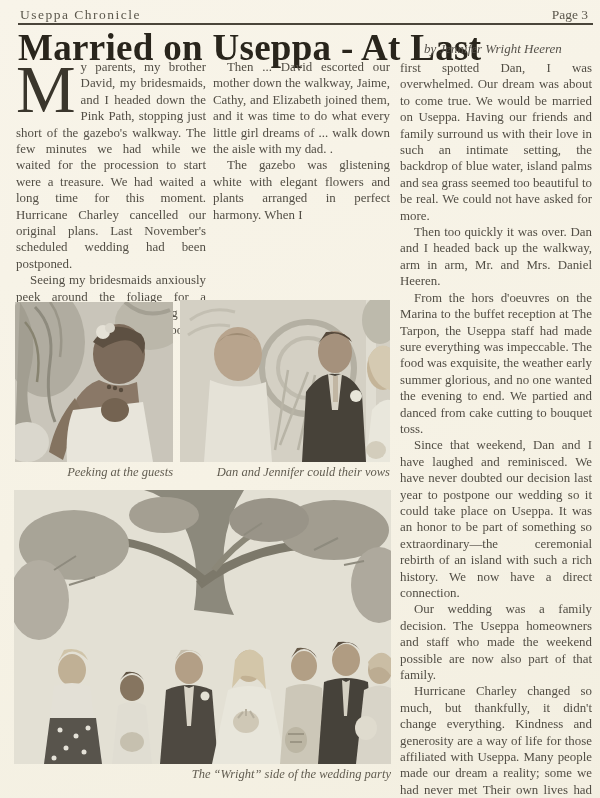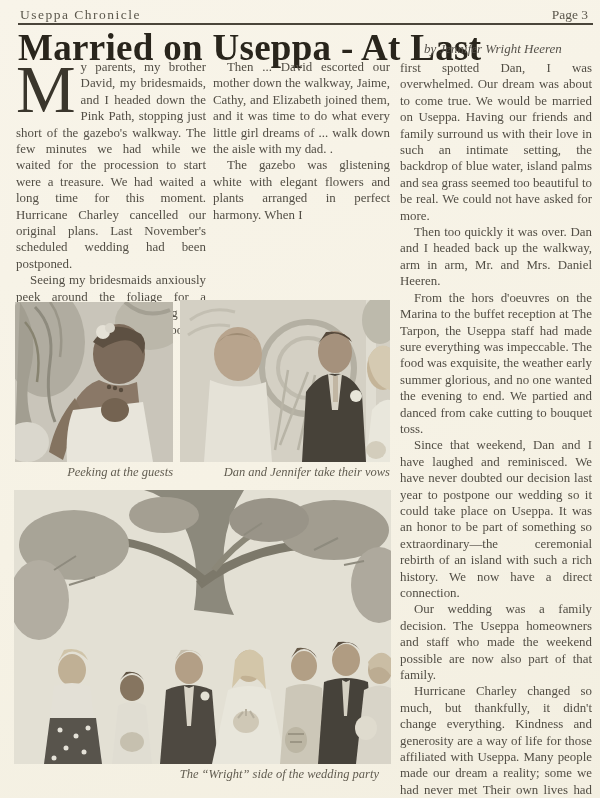--- a/index.html
+++ b/index.html
@@ -20,21 +20,21 @@
   .col2{left:213px;top:59px;width:177px;}
   .col3{left:400px;top:60px;width:192px;}
   .dropcap{float:left;font-size:67px;line-height:54px;padding:3px 5px 0 0;color:#3a362c;}
   .photo{position:absolute;display:block;filter:blur(0.45px) contrast(0.96);}
   .photo-frame1{left:15px;top:302px;}
   .photo-frame2{left:180px;top:300px;}
   .photo-frame3{left:14px;top:490px;}
   .caption{position:absolute;font-style:italic;font-size:12.5px;color:#615c50;text-align:right;white-space:nowrap;}
   .caption1{left:15px;top:465px;width:158px;}
   .caption2{left:180px;top:465px;width:210px;}
-  .caption3{left:2px;top:767px;width:377px;font-style:italic;}
+  .caption3{left:14px;top:767px;width:377px;font-style:italic;}
 </style>
 </head>
 <body>
 
 <div class="page">
 
   <span class="masthead-left">Useppa  Chronicle</span>
   <span class="masthead-right">Page 3</span>
   <div class="rule"></div>
 
@@ -111,21 +111,21 @@
       <rect x="153" y="76" width="5" height="26" fill="#c4b8a4"></rect>
       <circle cx="176" cy="96" r="6" fill="#eceadd"></circle>
     </g>
     <g>
       <ellipse cx="203" cy="68" rx="16" ry="22" fill="#c7b699"></ellipse>
       <path d="M188,58 Q198,40 210,48 L210,90 Q192,86 188,58" fill="#d9cdb4"></path>
       <path d="M192,110 Q202,98 210,100 L210,162 L186,162 Z" fill="#edebe0"></path>
       <ellipse cx="196" cy="150" rx="10" ry="9" fill="#d6d0be"></ellipse>
     </g>
   </svg>
-  <div class="caption caption2">Dan and Jennifer take their vows</div>
+  <div class="caption caption2">Dan and Jennifer could their vows</div>
 
   <svg class="photo photo-frame3" width="377" height="274" viewBox="0 0 377 274">
     <rect width="377" height="274" fill="#e7e4d8"></rect>
     <g>
       <path d="M180,120 Q190,60 160,20 Q150,5 130,0 L230,0 Q205,40 210,90 Q212,110 220,125 Z" fill="#8d897c"></path>
       <path d="M185,95 Q230,60 290,55 Q330,52 370,70" stroke="#7c7869" stroke-width="9" fill="none"></path>
       <path d="M190,90 Q150,55 95,50 Q55,48 20,65" stroke="#7c7869" stroke-width="8" fill="none"></path>
       <path d="M200,80 Q240,30 300,18" stroke="#8b8778" stroke-width="6" fill="none"></path>
       <ellipse cx="60" cy="55" rx="55" ry="35" fill="#aaa598"></ellipse>
       <ellipse cx="25" cy="110" rx="30" ry="40" fill="#b4afa2"></ellipse>

